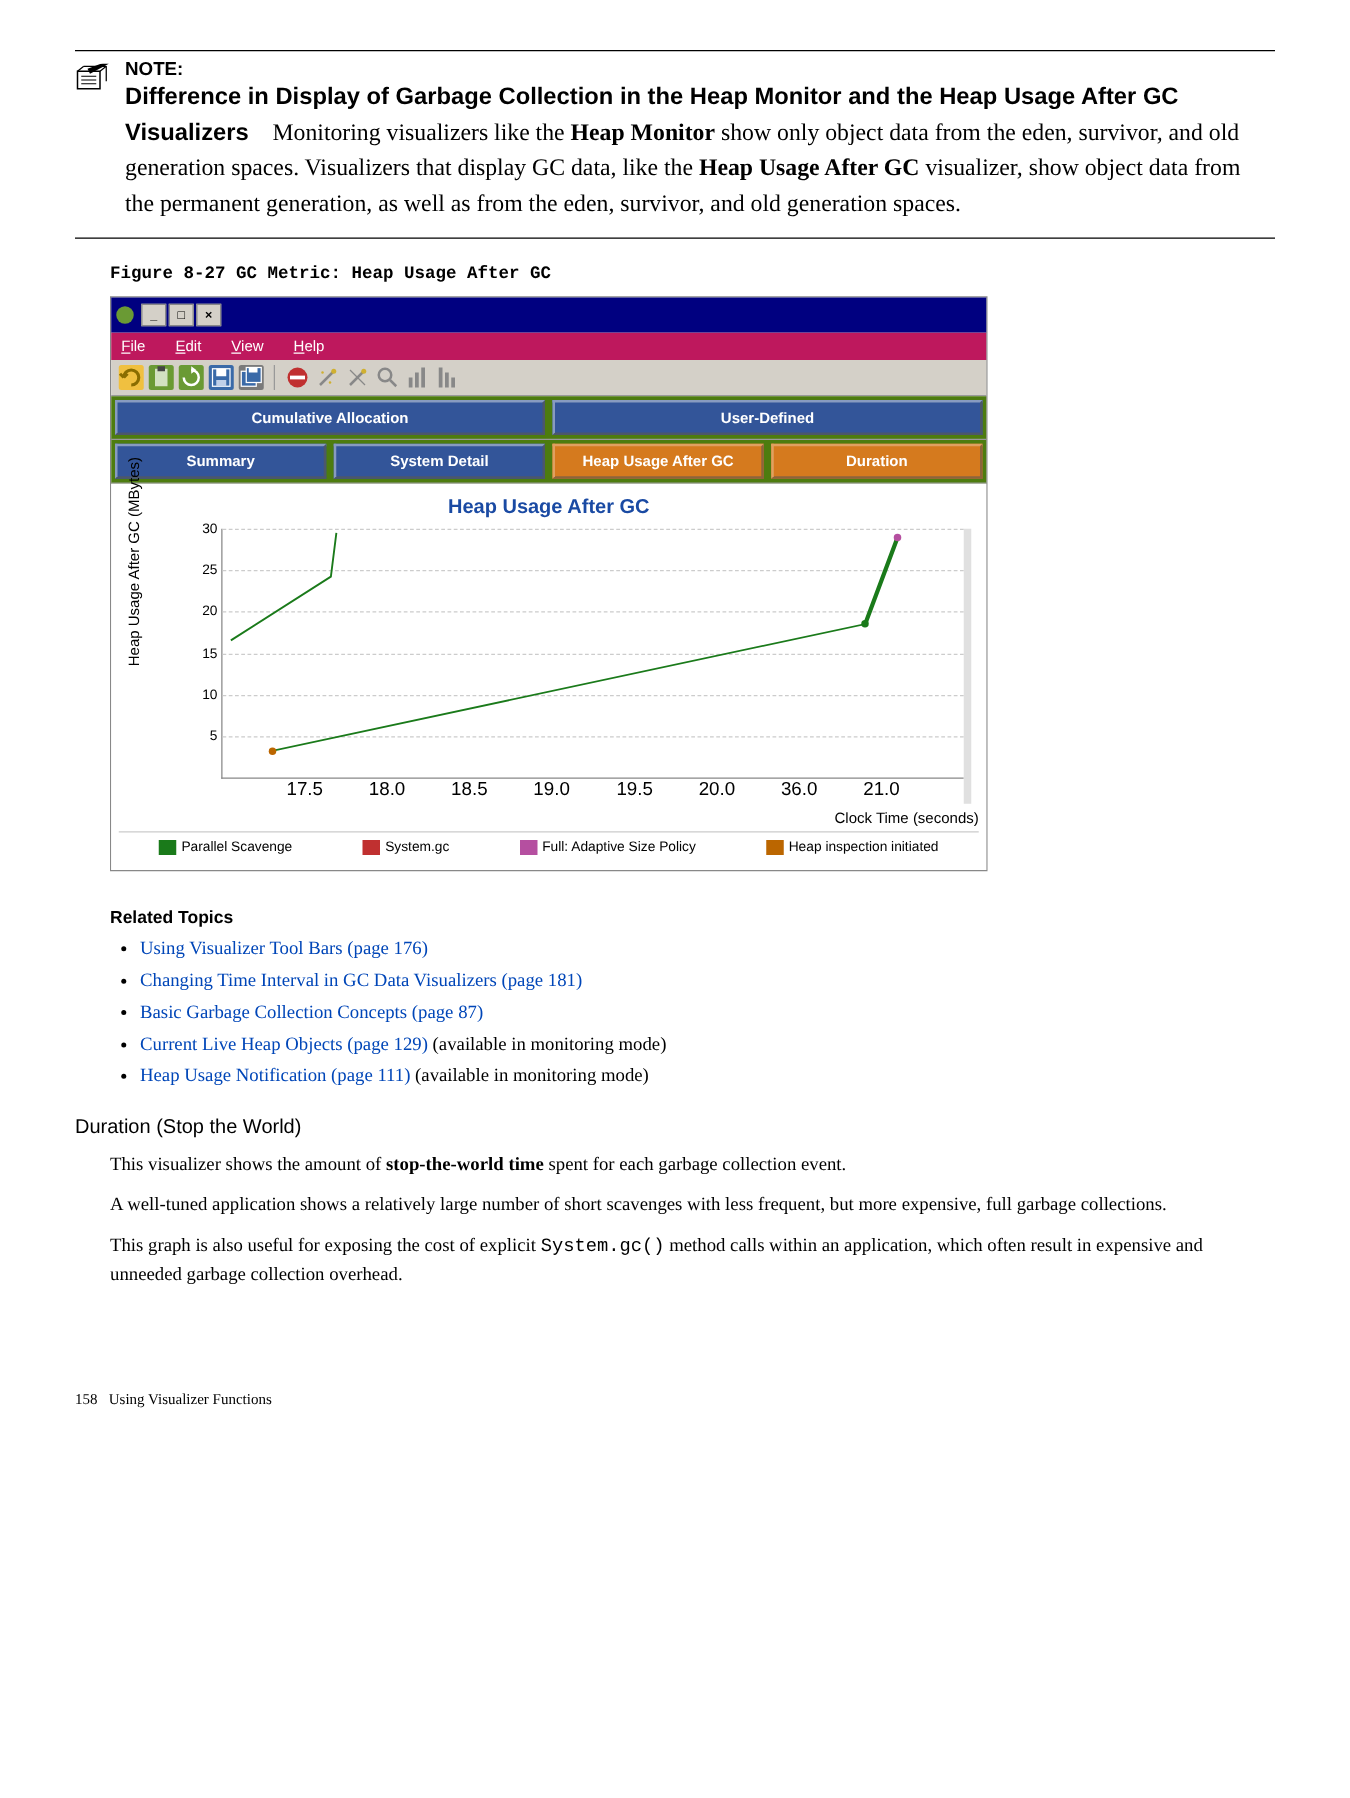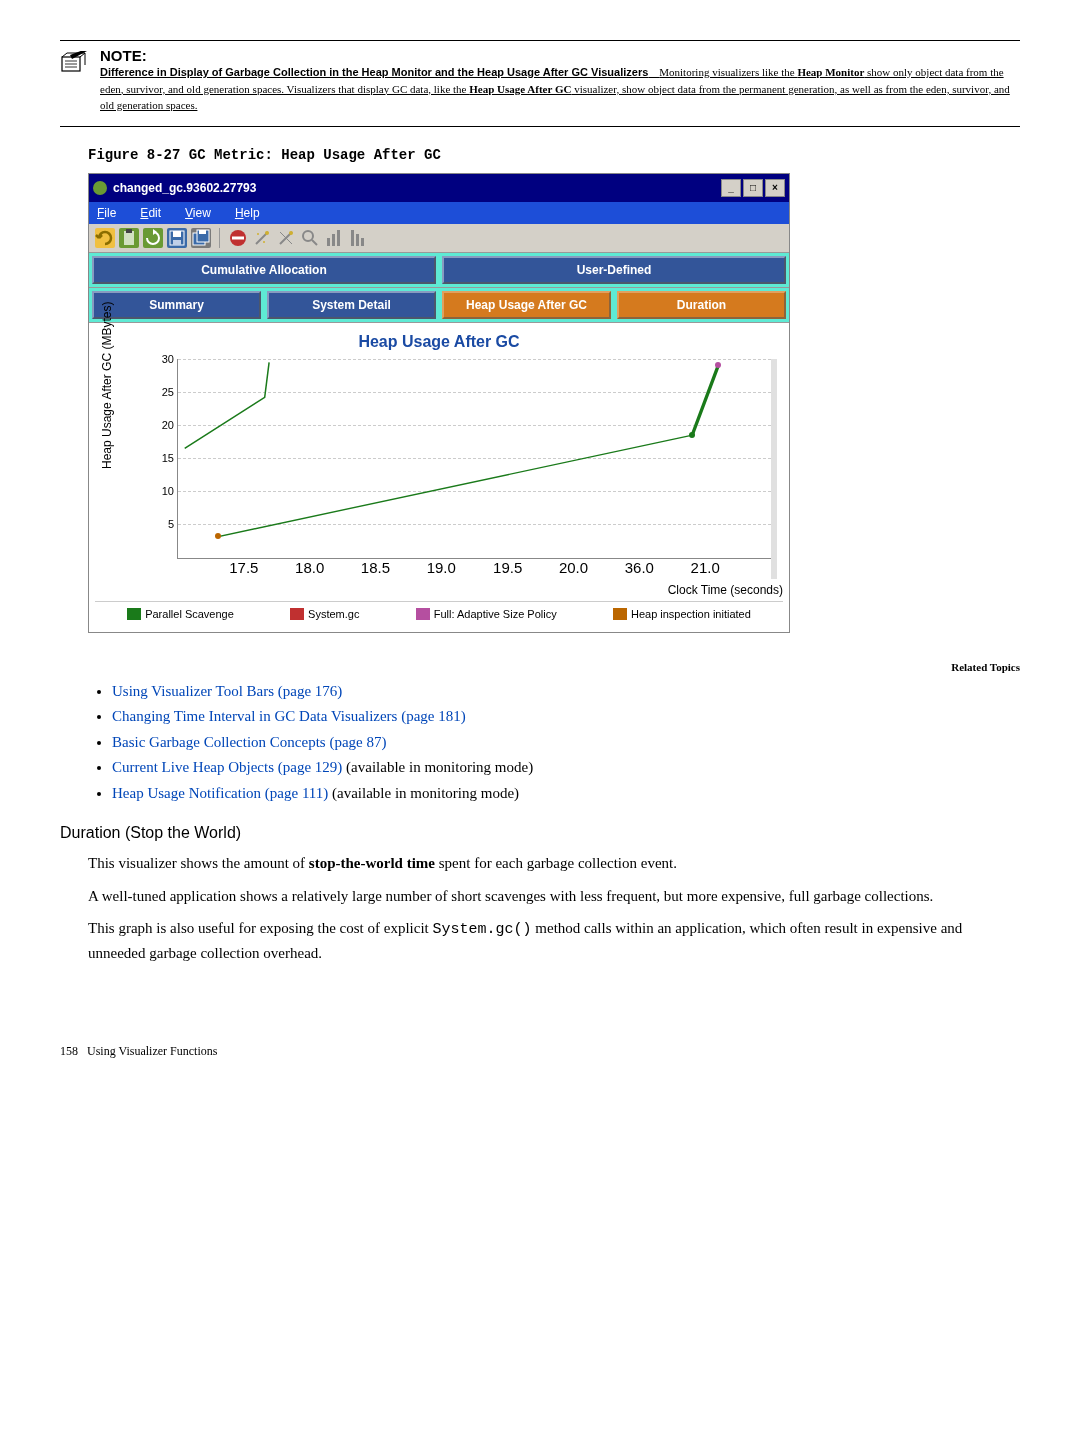--- a/index.html
+++ b/index.html
@@ -25,23 +25,22 @@
     flex-shrink: 0;
     margin-top: 4px;
   }
   .note-label {
     font-family: Arial, sans-serif;
     font-weight: bold;
     font-size: 15px;
   }
   .note-body {
     font-family: Georgia, serif;
-    font-size: 11px;
+    font-size: 19px;
     line-height: 1.5;
-    text-decoration: underline;
   }
   .note-sub-bold {
     font-family: Arial, sans-serif;
     font-weight: bold;
   }
   .fig-caption {
     font-family: Liberation Mono, monospace;
     font-weight: bold;
     font-size: 14px;
     margin: 16px 0 10px 0;
@@ -84,21 +83,21 @@
     background: #d4d0c8;
     border: 1px solid #888;
     display: flex;
     align-items: center;
     justify-content: center;
     font-size: 10px;
     font-weight: bold;
     color: #000;
   }
   .menubar {
-    background: #1d4ed8;
+    background: #be185d;
     color: #fff;
     padding: 4px 8px;
     display: flex;
     gap: 24px;
   }
   .menubar span {
     text-decoration: underline;
   }
   .menubar .menu-item {
     color: #fff;
@@ -123,21 +122,21 @@
     position: relative;
   }
   .tb-sep {
     width: 1px;
     height: 20px;
     background: #999;
     margin: 0 4px;
   }
   .button-row {
     display: flex;
-    background: #5eead4;
+    background: #4d7c0f;
     border-bottom: 1px solid #999;
   }
   .btn-blue {
     flex: 1;
     background: #335599;
     color: #fff;
     font-weight: bold;
     text-align: center;
     padding: 5px 4px;
     margin: 3px;
@@ -243,25 +242,24 @@
   .scrollbar-stub {
     position: absolute;
     right: -6px;
     top: 0;
     bottom: 0;
     width: 6px;
     background: #e0e0e0;
   }
 
   .related-head {
-    font-family: Liberation Serif, serif;
-    font-weight: bold;
-    font-size: 11px;
+    font-family: Liberation Sans, sans-serif;
+    font-weight: bold;
+    font-size: 14px;
     margin: 28px 0 6px 0;
-    text-align: right;
   }
   ul.related {
     margin: 0 0 18px 0;
     padding-left: 24px;
     line-height: 1.7;
   }
   ul.related li {
     font-family: Georgia, serif;
   }
   .link {
@@ -315,21 +313,20 @@
   </div>
 </div>
 
 <div class="content-indent">
 
 <div class="fig-caption">Figure 8-27 GC Metric: Heap Usage After GC</div>
 
 <div class="screenshot">
   <div class="titlebar">
     <div class="titlebar-icon"></div>
-    <div class="titlebar-text">changed_gc.93602.27793</div>
     <div class="win-btns">
       <div class="win-btn">_</div>
       <div class="win-btn">□</div>
       <div class="win-btn">×</div>
     </div>
   </div>
   <div class="menubar">
     <span class="menu-item"><span class="ul">F</span>ile</span>
     <span class="menu-item"><span class="ul">E</span>dit</span>
     <span class="menu-item"><span class="ul">V</span>iew</span>

